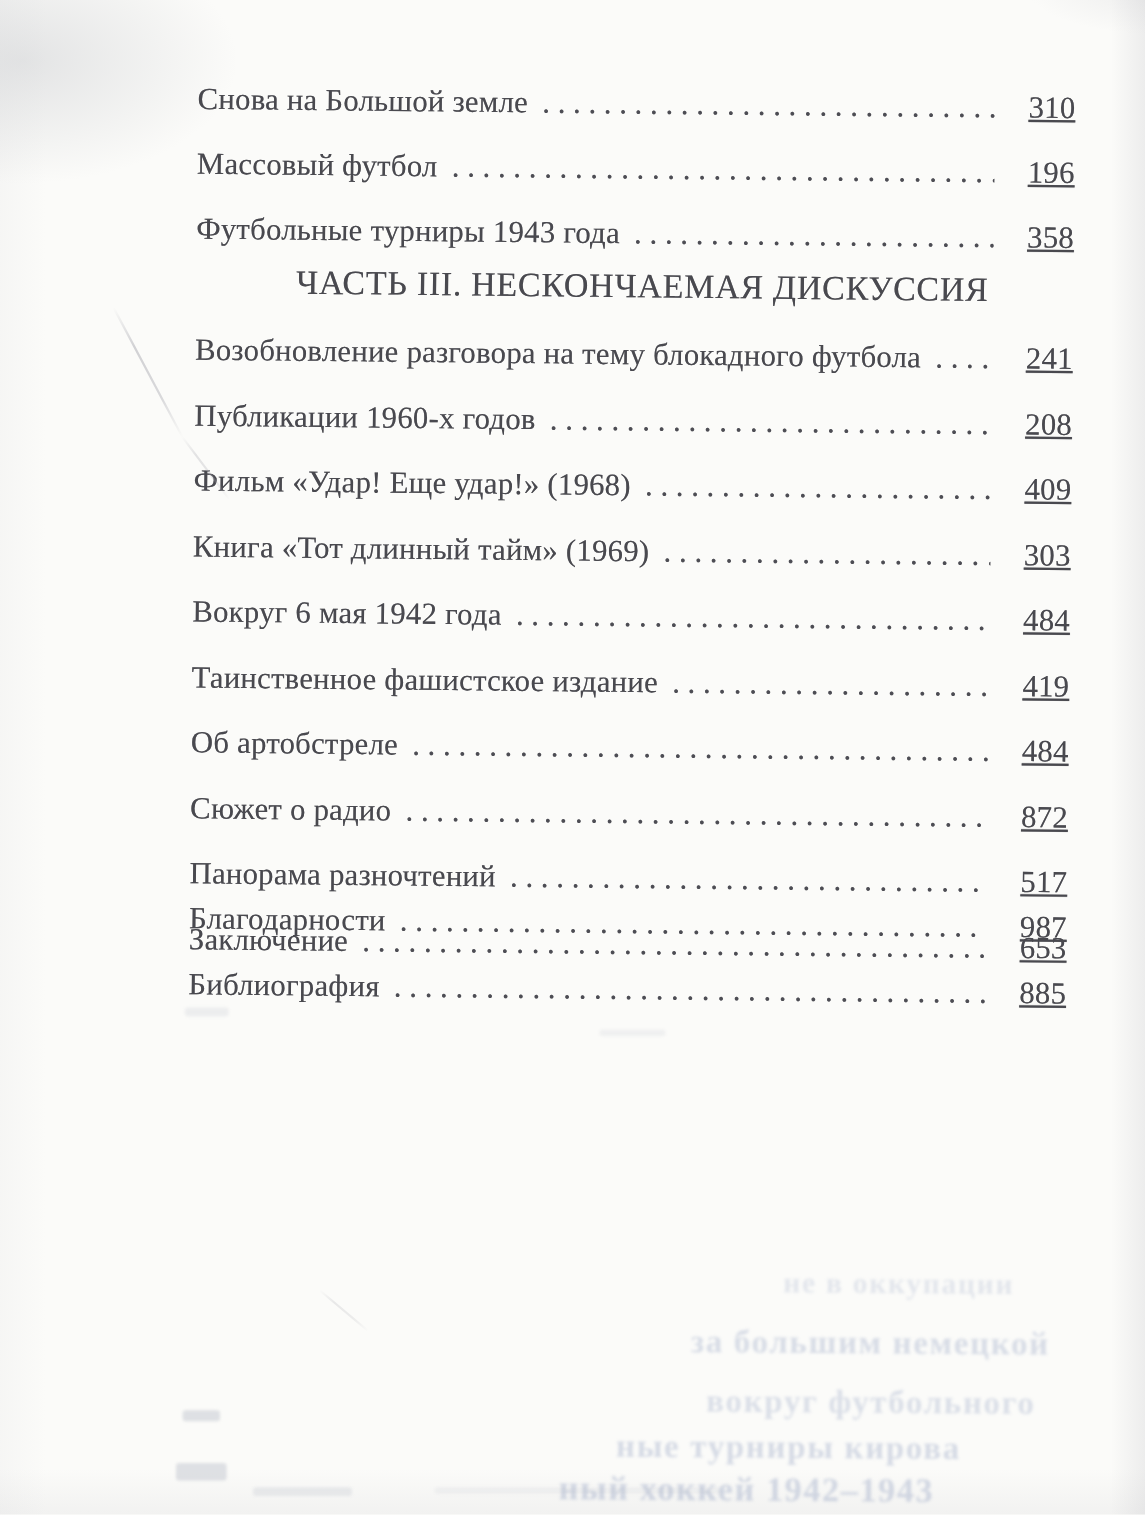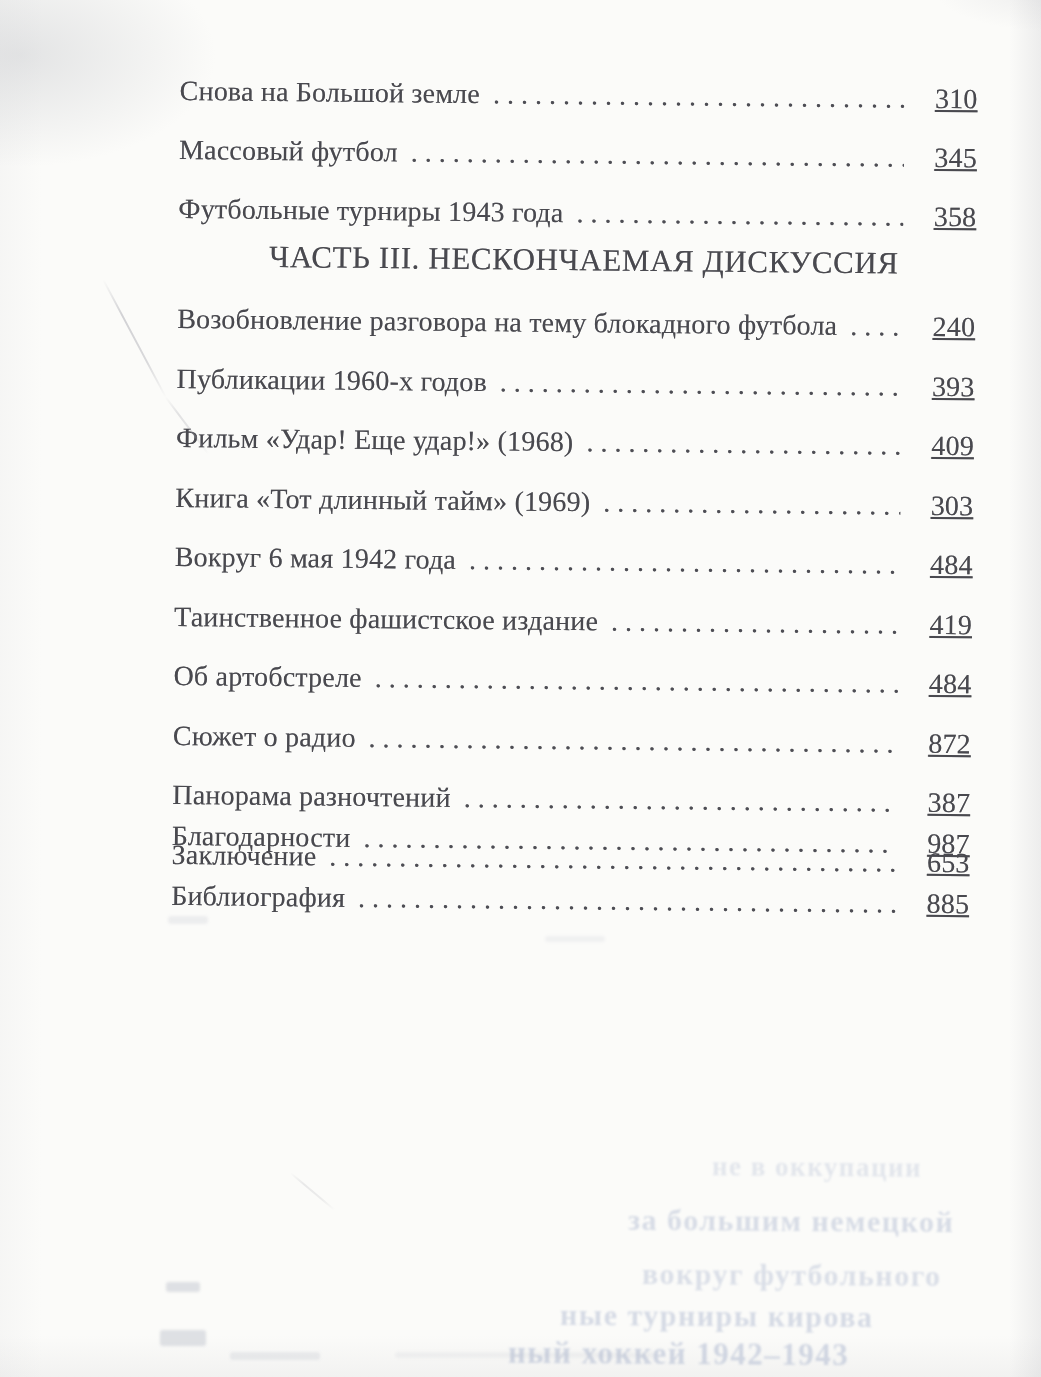--- a/index.html
+++ b/index.html
@@ -129,43 +129,43 @@
     <div class="toc-block block-1">
   <div class="toc-row">
     <span class="title">Снова на Большой земле</span>
     <span class="leader" aria-hidden="true">......................................................................</span>
     <span class="num">310</span>
   </div>
 
   <div class="toc-row">
     <span class="title">Массовый футбол</span>
     <span class="leader" aria-hidden="true">......................................................................</span>
-    <span class="num">345</span>
+    <span class="num">196</span>
   </div>
 
   <div class="toc-row">
     <span class="title">Футбольные турниры 1943 года</span>
     <span class="leader" aria-hidden="true">......................................................................</span>
     <span class="num">358</span>
   </div>
 </div>
 
     <h2 class="part-heading">ЧАСТЬ III. НЕСКОНЧАЕМАЯ ДИСКУССИЯ</h2>
 
     <div class="toc-block block-2">
   <div class="toc-row">
     <span class="title">Возобновление разговора на тему блокадного футбола</span>
     <span class="leader" aria-hidden="true">......................................................................</span>
-    <span class="num">240</span>
+    <span class="num">241</span>
   </div>
 
   <div class="toc-row">
     <span class="title">Публикации 1960-х годов</span>
     <span class="leader" aria-hidden="true">......................................................................</span>
-    <span class="num">393</span>
+    <span class="num">208</span>
   </div>
 
   <div class="toc-row">
     <span class="title">Фильм «Удар! Еще удар!» (1968)</span>
     <span class="leader" aria-hidden="true">......................................................................</span>
     <span class="num">409</span>
   </div>
 
   <div class="toc-row">
     <span class="title">Книга «Тот длинный тайм» (1969)</span>
@@ -193,21 +193,21 @@
 
   <div class="toc-row">
     <span class="title">Сюжет о радио</span>
     <span class="leader" aria-hidden="true">......................................................................</span>
     <span class="num">872</span>
   </div>
 
   <div class="toc-row">
     <span class="title">Панорама разночтений</span>
     <span class="leader" aria-hidden="true">......................................................................</span>
-    <span class="num">387</span>
+    <span class="num">517</span>
   </div>
 
   <div class="toc-row">
     <span class="title">Заключение</span>
     <span class="leader" aria-hidden="true">......................................................................</span>
     <span class="num">653</span>
   </div>
 </div>
 
     <div class="toc-block block-3">

